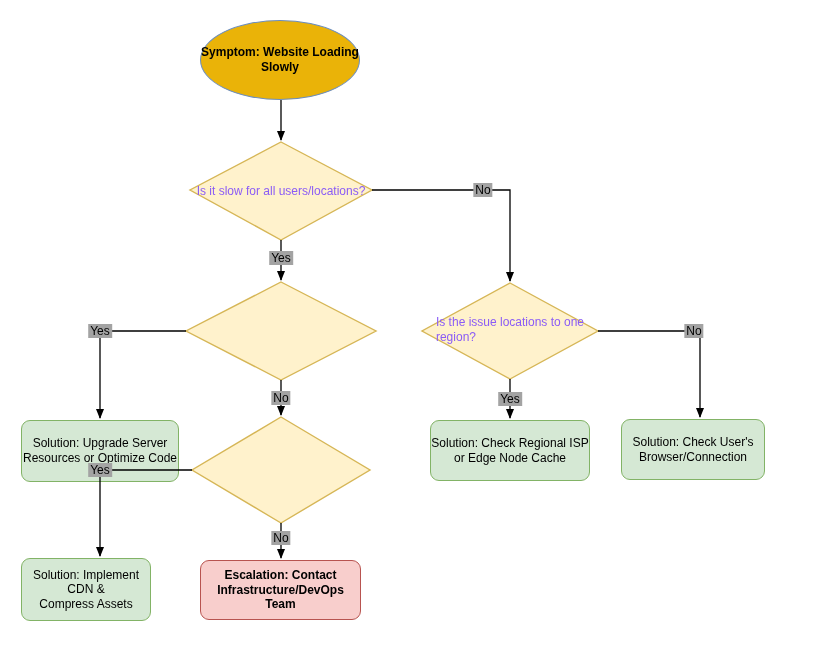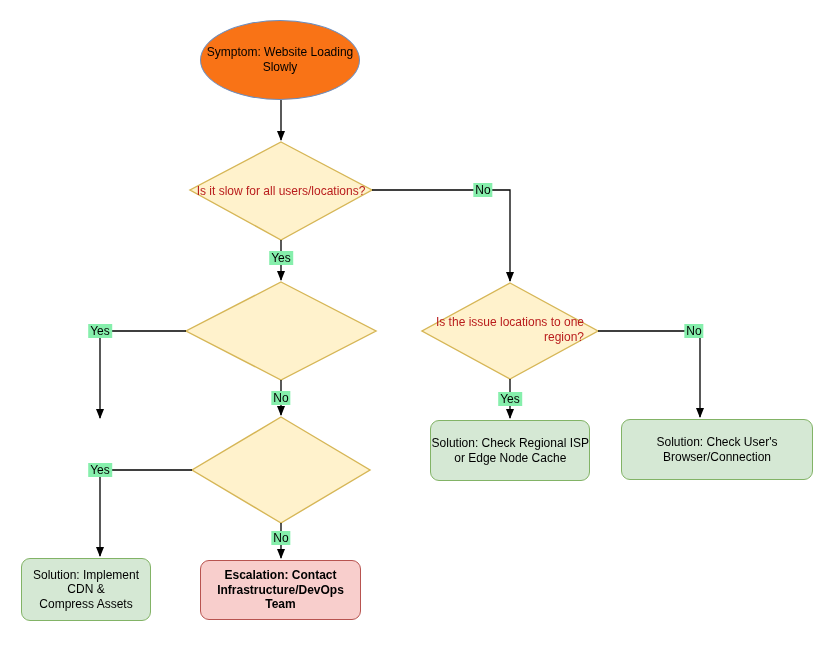--- a/index.html
+++ b/index.html
@@ -23,24 +23,24 @@
     justify-content: center;
     text-align: center;
     color: #000;
     font-size: 12px;
     line-height: 1.22;
     white-space: pre-line;
     z-index: 1;
   }
   .node span { display: block; }
   .ellipse {
-    background: #f97316;
+    background: #eab308;
     border: 1.4px solid #6c8ebf;
     border-radius: 50%;
-    font-weight: normal;
+    font-weight: bold;
   }
   .solution {
     background: #d5e8d4;
     border: 1.4px solid #82b366;
     border-radius: 9px;
   }
   .escalation {
     background: #f8cecc;
     border: 1.4px solid #b85450;
     border-radius: 9px;
@@ -48,66 +48,70 @@
   }
   #edge-layer {
     position: absolute;
     left: 0; top: 0;
     z-index: 2;
   }
   .dlabel {
     position: absolute;
     z-index: 3;
     transform: translate(-50%, -50%);
-    text-align: right;
+    text-align: left;
     font-size: 12px;
     line-height: 1.22;
-    color: #b91c1c;
+    color: #8b5cf6;
     white-space: pre-line;
     width: max-content;
   }
   .elabel {
     position: absolute;
     z-index: 4;
     transform: translate(-50%, -50%);
     font-size: 12px;
     color: #000;
-    background: #86efac;
+    background: #a3a3a3;
     padding: 0 2px;
     width: max-content;
   }
 </style>
 </head>
 <body>
 
 <div id="canvas">
 
   <div class="node ellipse" style="left:200px; top:20px; width:160px; height:80px;">
     <span>Symptom: Website Loading
 Slowly</span>
   </div>
 
+  <div class="node solution" style="left:21px; top:420px; width:158px; height:62px;">
+    <span>Solution: Upgrade Server
+Resources or Optimize Code</span>
+  </div>
 
   <div class="node solution" style="left:21px; top:558px; width:130px; height:63px;">
     <span>Solution: Implement CDN &amp;
 Compress Assets</span>
   </div>
 
   <div class="node escalation" style="left:200px; top:560px; width:161px; height:60px;">
     <span>Escalation: Contact
 Infrastructure/DevOps
 Team</span>
   </div>
 
-  <div class="node solution" style="left:430px; top:420px; width:160px; height:61px;justify-content:flex-end;">
+  <div class="node solution" style="left:430px; top:420px; width:160px; height:61px;">
     <span>Solution: Check Regional ISP
 or Edge Node Cache</span>
   </div>
 
-  <div class="node solution" style="left:621px; top:419px; width:192px; height:61px;">
+  <div class="node solution" style="left:621px; top:419px; width:144px; height:61px;">
     <span>Solution: Check User's
 Browser/Connection</span>
   </div>
 
   <svg id="edge-layer" width="821" height="661" viewBox="0 0 821 661">
     <defs>
       <marker id="arrowhead" markerWidth="10" markerHeight="8" refX="9" refY="4" orient="auto" markerUnits="userSpaceOnUse">
         <path d="M0,0 L10,4 L0,8 z" fill="#000000"></path>
       </marker>
     </defs>

